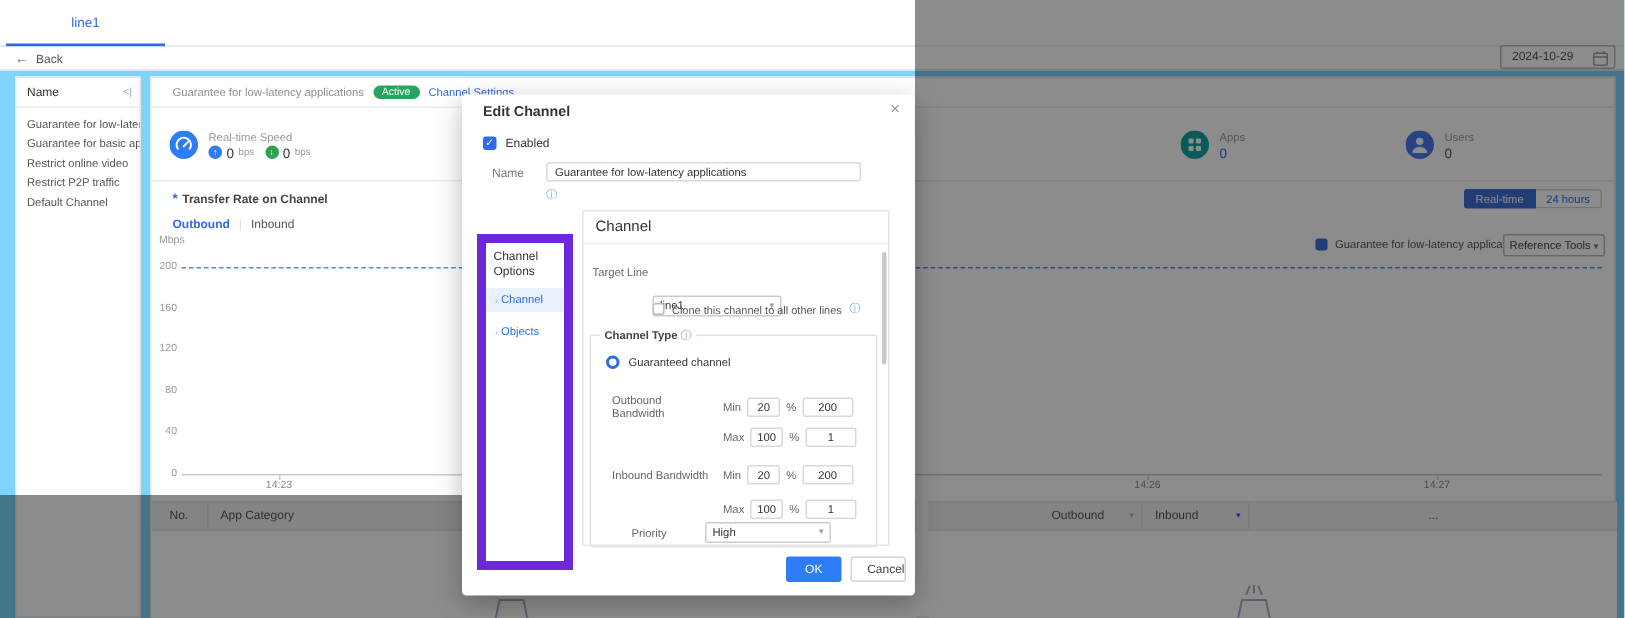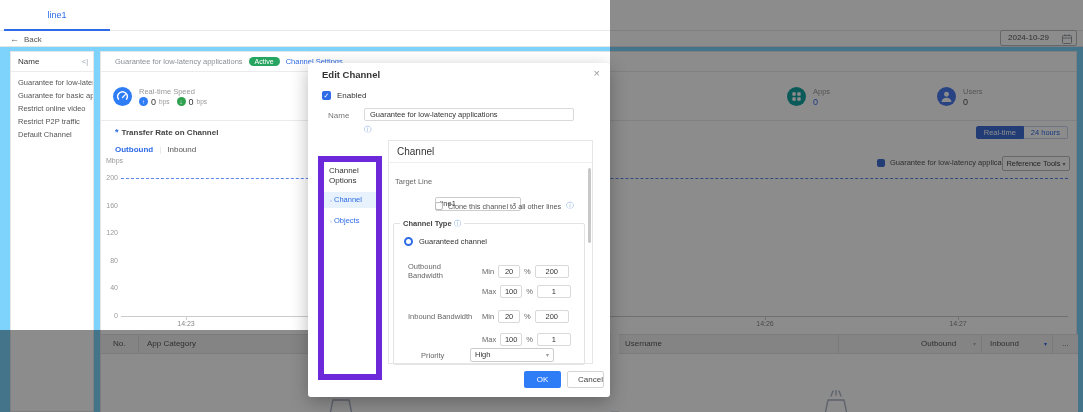--- a/index.html
+++ b/index.html
@@ -275,21 +275,20 @@
               <line x1="18" y1="5" x2="18" y2="0"></line>
               <line x1="23" y1="6" x2="21" y2="1"></line>
             <path d="M6 29 L10 10 L26 10 L30 29"></path>
           </g>
         </svg>
       </div>
     </div>
 
     <div class="tbl" style="left:518px;width:459px;">
       <div class="thead">
-        <div class="th" style="width:220px;padding-left:6px;">Username</div>
         <div class="th" style="width:74px;margin-top:36px;">IP Address</div>
         <div class="th" style="width:69px;">
           <span>Outbound</span>
           <span class="sort">▾</span>
         </div>
         <div class="th" style="width:71px;">
           <span>Inbound</span>
           <span class="sort active">▾</span>
         </div>
         <div class="th" style="flex:1;text-align:center;padding-left:0;">...</div>

